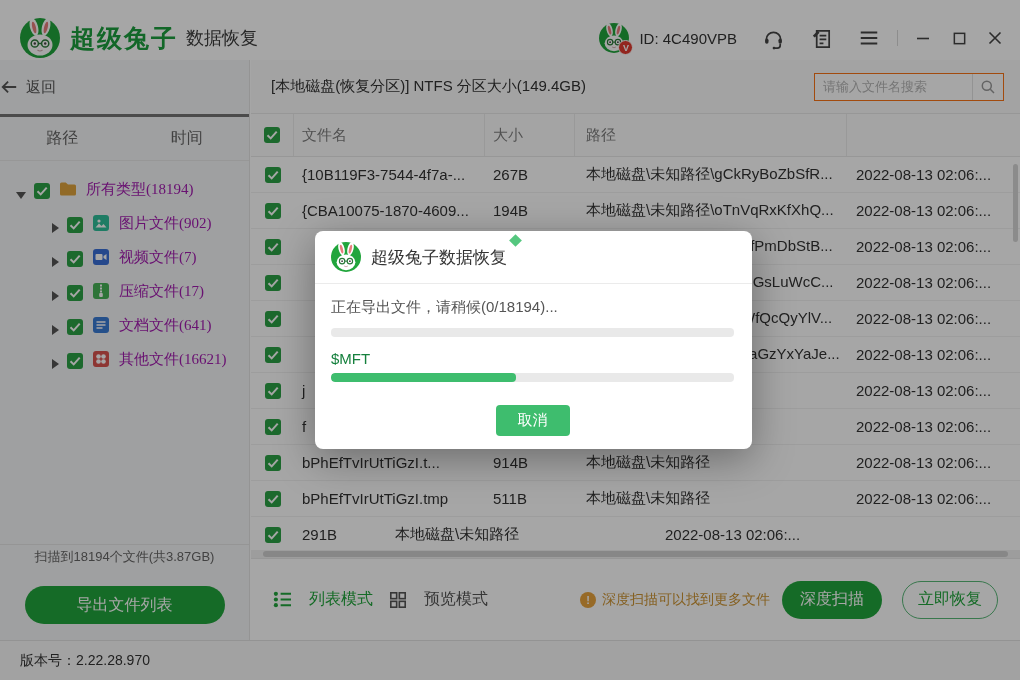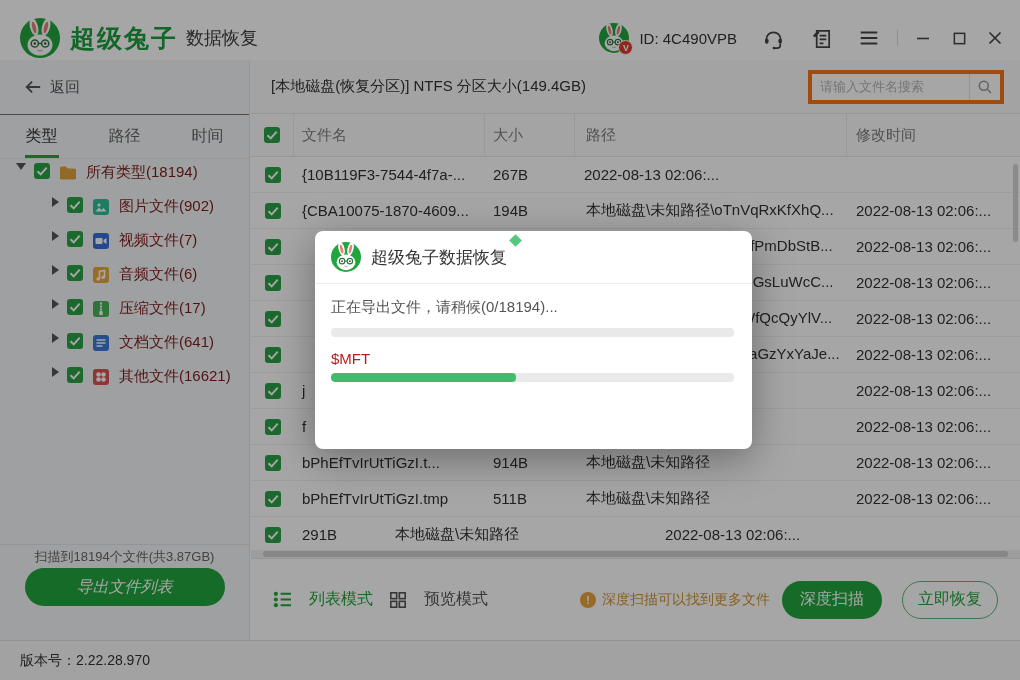--- a/index.html
+++ b/index.html
@@ -17,44 +17,44 @@
   .v-badge{position:absolute;right:-4px;bottom:-2px;width:13px;height:13px;border-radius:50%;
     background:#e03b30;color:#fff;font-size:9px;font-weight:bold;display:flex;align-items:center;justify-content:center;border:1px solid #fff;}
   .tb-id{margin-left:10px;font-size:15px;color:#333;}
   .tb-icon{width:24px;height:24px;margin-left:24px;color:#444;display:flex;align-items:center;justify-content:center;cursor:pointer;}
   .tb-sep{width:1px;height:16px;background:#d9d9d9;margin-left:16px;}
   .win-btn{width:22px;height:22px;margin-left:14px;color:#444;display:flex;align-items:center;justify-content:center;cursor:pointer;}
   .win-btn:last-child{margin-right:14px;}
 
   
   .sidebar{position:absolute;top:60px;left:0;width:250px;bottom:40px;background:#f5f6f7;border-right:1px solid #e3e3e3;box-sizing:border-box;}
-  .back-row{height:54px;border-bottom:1px solid #737373;display:flex;align-items:center;padding-left:24px;gap:8px;color:#555;font-size:15px;cursor:pointer;}
+  .back-row{height:54px;border-bottom:3px solid #737373;display:flex;align-items:center;gap:8px;color:#555;font-size:15px;cursor:pointer;}
   .tabs{height:43px;border-bottom:1px solid #e8e8e8;display:flex;}
   .tab{flex:1;display:flex;align-items:center;justify-content:center;font-size:16px;color:#666;position:relative;cursor:pointer;}
   .tab.active{color:#333;}
   .tab.active::after{content:"";position:absolute;bottom:0;left:50%;transform:translateX(-50%);width:34px;height:3px;background:#21a53c;}
   .tree{padding-top:4px;}
-  .tree-row{height:34px;display:flex;align-items:flex-start;font-size:15px;color:#7f1d1d;cursor:pointer;}
+  .tree-row{height:34px;display:flex;align-items:flex-end;font-size:15px;color:#a21caf;cursor:pointer;font-family:Liberation Serif, serif;}
   .tree-row.root{padding-left:16px;}
   .tree-row.child{padding-left:52px;}
   .tri{width:0;height:0;flex:0 0 auto;margin-right:8px;}
   .tri.down{border-left:5px solid transparent;border-right:5px solid transparent;border-top:7px solid #555;}
   .tri.right{border-top:5px solid transparent;border-bottom:5px solid transparent;border-left:7px solid #555;}
   .cb{width:16px;height:16px;flex:0 0 auto;display:flex;}
   .tree .cb{margin-right:8px;}
   .ficon{width:20px;height:20px;margin-right:8px;flex:0 0 auto;display:flex;}
   .sidebar-bottom{position:absolute;left:0;right:0;bottom:0;height:95px;border-top:1px solid #e5e5e5;text-align:center;}
   .scan-summary{margin-top:3px;font-size:13px;color:#666;}
-  .export-btn{margin-top:2px;width:200px;height:38px;border:none;border-radius:19px;background:#21a53c;color:#fff;font-size:16px;cursor:pointer;font-family:inherit;font-style:italic;}
+  .export-btn{margin-top:20px;width:200px;height:38px;border:none;border-radius:19px;background:#21a53c;color:#fff;font-size:16px;cursor:pointer;font-family:inherit;}
 
   
   .main{position:absolute;top:60px;left:251px;right:0;bottom:40px;background:#fff;}
   .main-header{height:54px;border-bottom:1px solid #e8e8e8;display:flex;align-items:center;padding:0 16px 0 20px;background:#fbfbfb;box-sizing:border-box;}
   .partition-title{font-size:15px;color:#333;}
-  .search-box{margin-left:auto;width:188px;height:26px;border:4px solid #f97316;background:#fff;display:flex;align-items:center;}
+  .search-box{margin-left:auto;width:188px;height:26px;border:1px solid #f97316;background:#fff;display:flex;align-items:center;}
   .search-input{flex:1;border:none;outline:none;background:transparent;padding:0 8px;font-size:13px;color:#333;min-width:0;font-family:inherit;}
   .search-input::placeholder{color:#b5b5b5;}
   .search-btn{width:30px;height:100%;border-left:1px solid #e2e2e2;display:flex;align-items:center;justify-content:center;color:#999;cursor:pointer;}
 
   .thead{height:43px;display:flex;align-items:center;border-bottom:1px solid #e8e8e8;background:#fcfcfc;color:#7d7d7d;font-size:15px;box-sizing:border-box;}
   .col-cb{width:43px;flex:0 0 auto;display:flex;align-items:center;justify-content:center;box-sizing:border-box;}
   .col-name{width:191px;flex:0 0 auto;padding-left:8px;box-sizing:border-box;white-space:nowrap;overflow:hidden;}
   .col-size{width:90px;flex:0 0 auto;padding-left:8px;box-sizing:border-box;white-space:nowrap;overflow:hidden;}
   .col-path{width:272px;flex:0 0 auto;padding-left:11px;box-sizing:border-box;white-space:nowrap;overflow:visible;}
   .col-time{flex:1;padding-left:9px;box-sizing:border-box;white-space:nowrap;overflow:hidden;}
@@ -83,21 +83,21 @@
   .overlay{position:absolute;inset:0;background:rgba(0,0,0,0.35);z-index:50;}
   .modal{position:absolute;left:315px;top:231px;width:437px;height:218px;background:#fff;border-radius:8px;z-index:60;box-shadow:0 10px 40px rgba(0,0,0,0.35);}
   .modal-header{position:relative;height:52px;display:flex;align-items:center;padding-left:16px;border-bottom:1px solid #ebebeb;}
   .modal-logo{width:30px;height:30px;}
   .modal-title{margin-left:10px;font-size:17px;color:#333;}
   .modal-diamond{position:absolute;left:196px;top:5px;width:9px;height:9px;background:#55c77f;transform:rotate(45deg);}
   .modal-body{padding:14px 18px 0 16px;}
   .progress-text{font-size:15px;color:#555;}
   .pbar{margin-top:11px;height:9px;background:#e9e9e9;border-radius:4px;overflow:hidden;}
   .pbar-fill{height:100%;width:0;background:#3ebd6e;border-radius:4px;}
-  .current-file{margin-top:13px;font-size:15px;color:#b91c1c;}
+  .current-file{margin-top:13px;font-size:15px;color:#15803d;}
   .cancel-wrap{margin-top:23px;text-align:center;}
   .cancel-btn{width:74px;height:31px;border:none;border-radius:4px;background:#3ebd6e;color:#fff;font-size:15px;cursor:pointer;font-family:inherit;}
 </style>
 </head>
 <body>
 
 <svg width="0" height="0" style="position:absolute">
   <defs>
     <g id="rabbit">
       <circle cx="20" cy="20" r="20" fill="#21a53c"></circle>
@@ -180,21 +180,20 @@
 
   <div class="sidebar">
     <div class="back-row">
       <svg width="18" height="16" viewBox="0 0 20 16" fill="none" stroke="#555" stroke-width="2">
         <path d="M18 8H3M9 2L3 8l6 6"></path>
       </svg>
       <span>返回</span>
     </div>
 
     <div class="tabs">
-      <div class="tab active">类型</div>
       <div class="tab">路径</div>
       <div class="tab">时间</div>
     </div>
 
     <div class="tree">
       <div class="tree-row root">
         <span class="tri down"></span>
         <span class="cb">
             <svg width="16" height="16" viewBox="0 0 16 16">
               <use href="#check"></use>
@@ -235,37 +234,20 @@
         <span class="ficon">
           <svg width="20" height="20" viewBox="0 0 20 20">
               <rect x="2" y="2" width="16" height="16" rx="3" fill="#3a6fd8"></rect>
               <rect x="4.5" y="7" width="7" height="6" rx="1" fill="#fff"></rect>
               <path d="M12.5 9l3-2v6l-3-2z" fill="#fff"></path>
             </svg>
         </span>
         <span>视频文件(7)</span>
       </div>
 
-      <div class="tree-row child">
-        <span class="tri right"></span>
-        <span class="cb">
-            <svg width="16" height="16" viewBox="0 0 16 16">
-              <use href="#check"></use>
-            </svg>
-          </span>
-        <span class="ficon">
-          <svg width="20" height="20" viewBox="0 0 20 20">
-              <rect x="2" y="2" width="16" height="16" rx="3" fill="#e5a93d"></rect>
-              <path d="M8.5 14V6.5l5-1V12" stroke="#fff" stroke-width="1.6" fill="none"></path>
-              <circle cx="7.2" cy="14" r="1.8" fill="#fff"></circle>
-              <circle cx="12.2" cy="12.2" r="1.8" fill="#fff"></circle>
-            </svg>
-        </span>
-        <span>音频文件(6)</span>
-      </div>
 
       <div class="tree-row child">
         <span class="tri right"></span>
         <span class="cb">
             <svg width="16" height="16" viewBox="0 0 16 16">
               <use href="#check"></use>
             </svg>
           </span>
         <span class="ficon">
           <svg width="20" height="20" viewBox="0 0 20 20">
@@ -337,32 +319,32 @@
 
     <div class="thead">
       <div class="col-cb">
           <svg width="16" height="16" viewBox="0 0 16 16">
             <use href="#check"></use>
           </svg>
         </div>
       <div class="col-name">文件名</div>
       <div class="col-size">大小</div>
       <div class="col-path">路径</div>
-      <div class="col-time">修改时间</div>
     </div>
 
     <div class="tbody">
       <div class="trow">
         <span class="col-cb">
             <svg width="16" height="16" viewBox="0 0 16 16">
               <use href="#check"></use>
             </svg>
           </span>
         <span class="col-name">{10B119F3-7544-4f7a-...</span>
         <span class="col-size">267B</span>
+        <span class="col-path">本地磁盘\未知路径\gCkRyBoZbSfR...</span>
         <span class="col-time">2022-08-13 02:06:...</span>
       </div>
       <div class="trow">
         <span class="col-cb">
             <svg width="16" height="16" viewBox="0 0 16 16">
               <use href="#check"></use>
             </svg>
           </span>
         <span class="col-name">{CBA10075-1870-4609...</span>
         <span class="col-size">194B</span>
@@ -518,16 +500,19 @@
     </div>
     <div class="modal-body">
       <div class="progress-text">正在导出文件，请稍候(0/18194)...</div>
       <div class="pbar">
         <div class="pbar-fill" style="width: 0%;"></div>
       </div>
       <div class="current-file">$MFT</div>
       <div class="pbar" style="margin-top:6px;">
         <div class="pbar-fill" style="width: 46%;"></div>
       </div>
+      <div class="cancel-wrap">
+        <button class="cancel-btn">取消</button>
+      </div>
     </div>
   </div>
 
 </div>
 
 </body></html>

